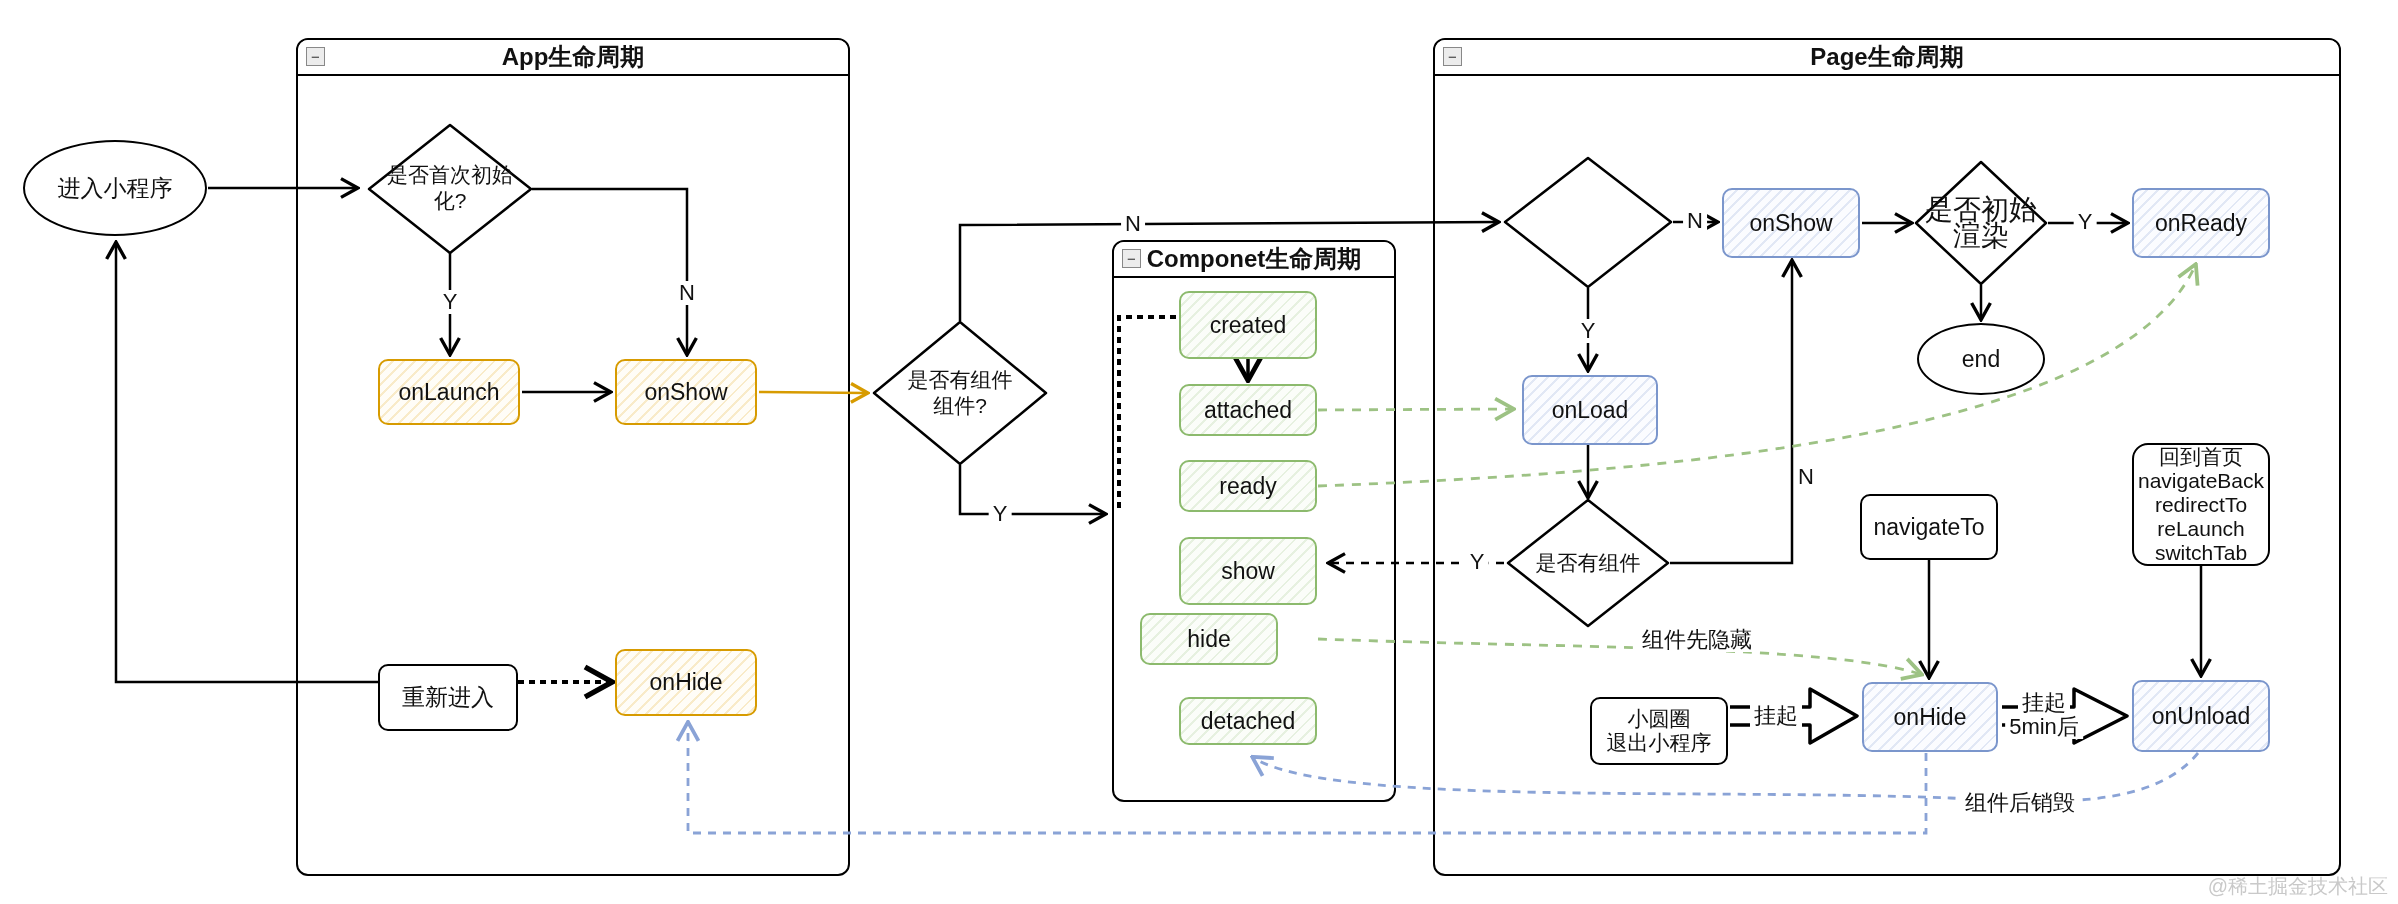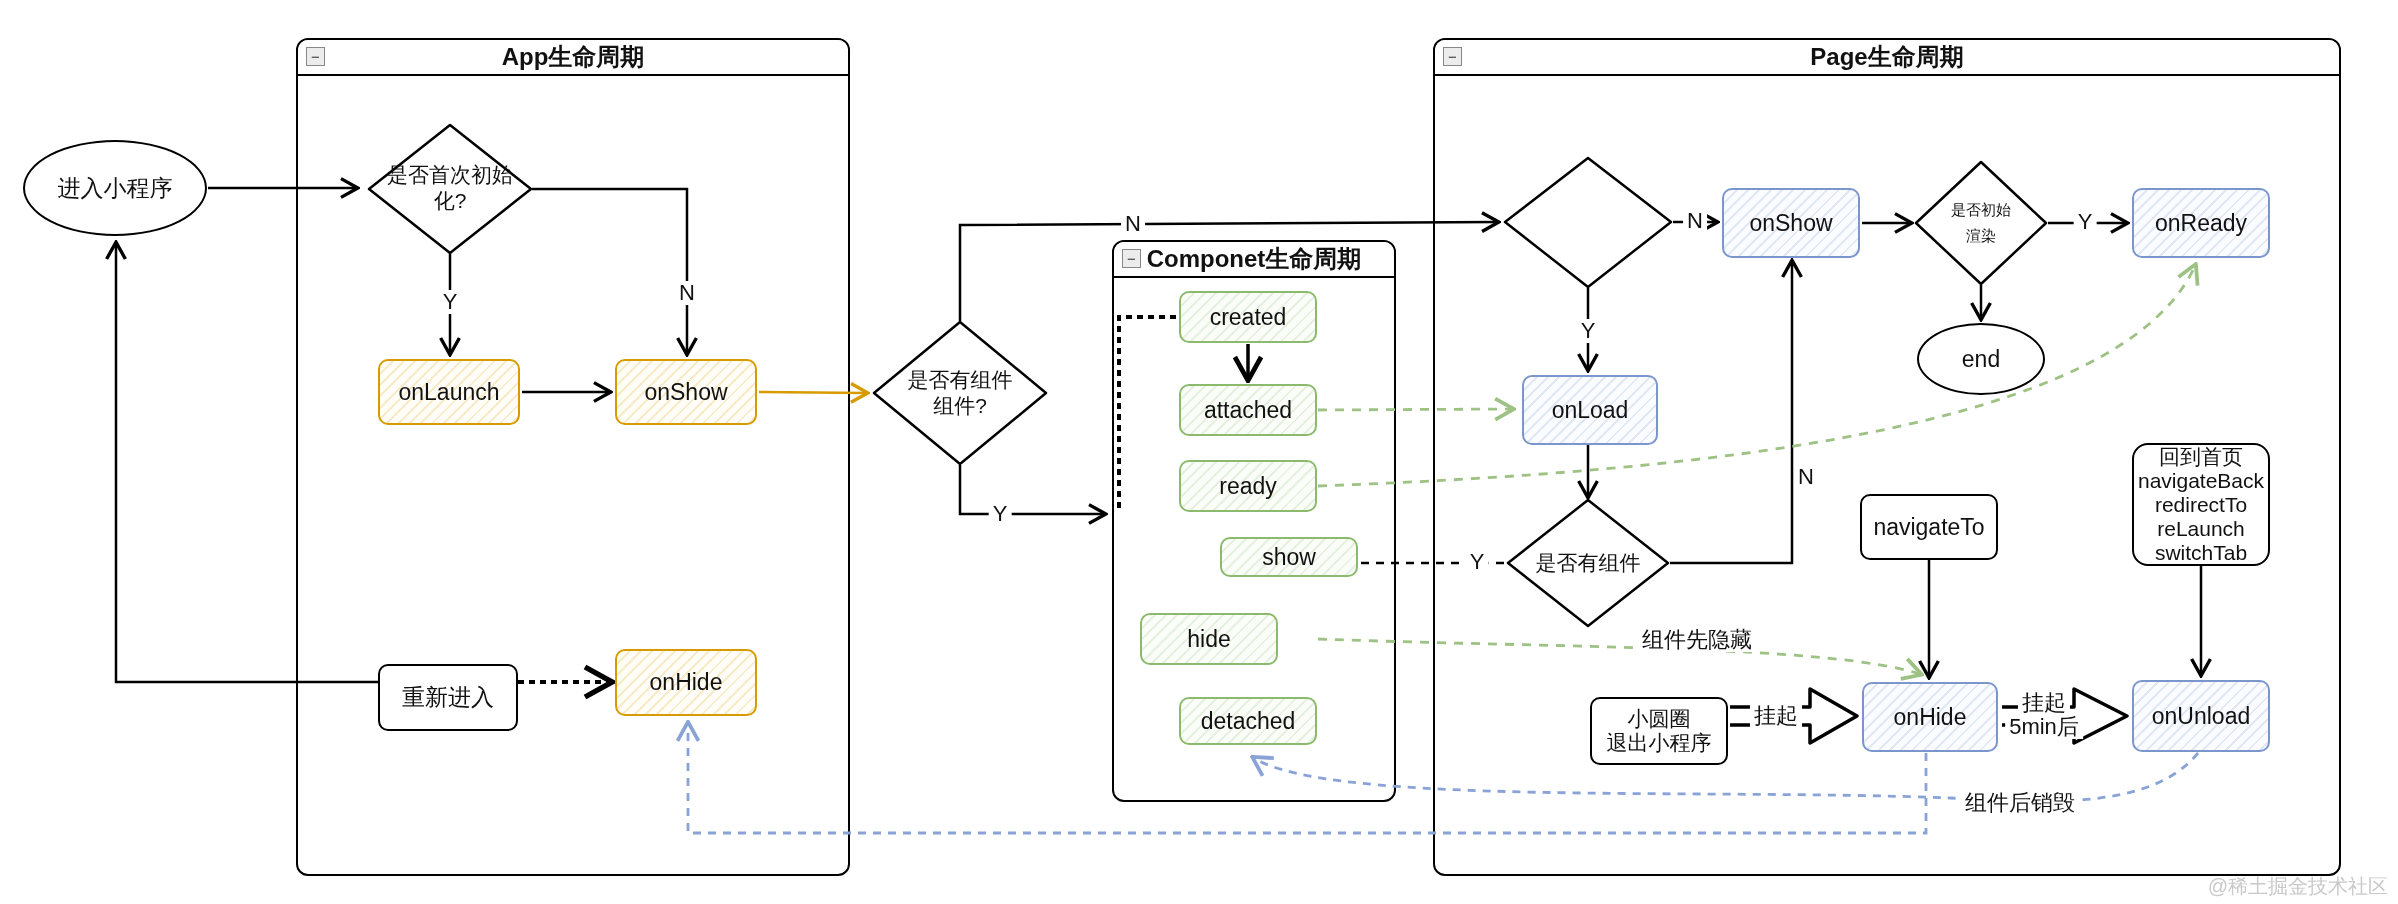--- a/index.html
+++ b/index.html
@@ -146,45 +146,45 @@
   </div>
   <div class="node orange" style="left:615px;top:649px;width:142px;height:67px;">
     <span>onHide</span>
   </div>
 
   <div class="dtext" style="left:880px;top:330px;width:160px;height:126px;font-size:21px;">
     <span>是否有组件</span>
     <span>组件?</span>
   </div>
 
-  <div class="node green" style="left:1179px;top:291px;width:138px;height:52px;">
+  <div class="node green" style="left:1179px;top:291px;width:138px;height:68px;">
     <span>created</span>
   </div>
   <div class="node green" style="left:1179px;top:384px;width:138px;height:52px;">
     <span>attached</span>
   </div>
   <div class="node green" style="left:1179px;top:460px;width:138px;height:52px;">
     <span>ready</span>
   </div>
-  <div class="node green" style="left:1179px;top:537px;width:138px;height:40px;margin-left:41px;">
+  <div class="node green" style="left:1179px;top:537px;width:138px;height:68px;">
     <span>show</span>
   </div>
   <div class="node green" style="left:1140px;top:613px;width:138px;height:52px;text-align:right;">
     <span>hide</span>
   </div>
   <div class="node green" style="left:1179px;top:697px;width:138px;height:48px;">
     <span>detached</span>
   </div>
 
 
   <div class="node blue" style="left:1722px;top:188px;width:138px;height:70px;">
     <span>onShow</span>
   </div>
 
-  <div class="dtext" style="left:1916px;top:164px;width:130px;height:118px;font-size:15px;">
+  <div class="dtext" style="left:1916px;top:164px;width:130px;height:118px;font-size:28px;">
     <span>是否初始</span>
     <span>渲染</span>
   </div>
 
   <div class="node blue" style="left:2132px;top:188px;width:138px;height:70px;">
     <span>onReady</span>
   </div>
 
   <div class="node ellipse" style="left:1917px;top:323px;width:128px;height:72px;">
     <span>end</span>

